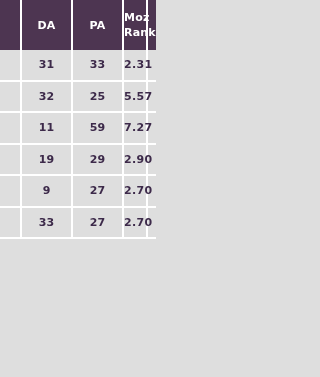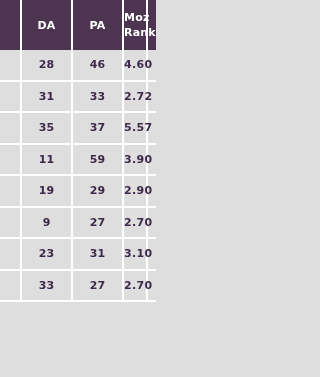--- a/index.html
+++ b/index.html
@@ -99,68 +99,54 @@
       <th>
         <div>Moz</div>
         <div>Rank</div>
       </th>
       <th class="last"></th>
     </tr>
   </thead>
   <tbody id="table-body">
       <tr>
         <td class="spacer-left"></td>
-        <td>28</td>
-        <td>46</td>
-        <td class="moz-cell">4.60</td>
+        <td>31</td>
+        <td>33</td>
+        <td class="moz-cell">2.31</td>
         <td class="spacer-right"></td>
       </tr>
       <tr>
         <td class="spacer-left"></td>
-        <td>31</td>
-        <td>33</td>
-        <td class="moz-cell">2.72</td>
-        <td class="spacer-right"></td>
-      </tr>
-      <tr>
-        <td class="spacer-left"></td>
-        <td>35</td>
-        <td>37</td>
+        <td>32</td>
+        <td>25</td>
         <td class="moz-cell">5.57</td>
         <td class="spacer-right"></td>
       </tr>
       <tr>
         <td class="spacer-left"></td>
         <td>11</td>
         <td>59</td>
-        <td class="moz-cell">3.90</td>
+        <td class="moz-cell">7.27</td>
         <td class="spacer-right"></td>
       </tr>
       <tr>
         <td class="spacer-left"></td>
         <td>19</td>
         <td>29</td>
         <td class="moz-cell">2.90</td>
         <td class="spacer-right"></td>
       </tr>
       <tr>
         <td class="spacer-left"></td>
         <td>9</td>
         <td>27</td>
         <td class="moz-cell">2.70</td>
         <td class="spacer-right"></td>
       </tr>
       <tr>
         <td class="spacer-left"></td>
-        <td>23</td>
-        <td>31</td>
-        <td class="moz-cell">3.10</td>
-        <td class="spacer-right"></td>
-      </tr>
-      <tr>
-        <td class="spacer-left"></td>
         <td>33</td>
         <td>27</td>
         <td class="moz-cell">2.70</td>
         <td class="spacer-right"></td>
       </tr>
     </tbody>
 </table>
 
 </body></html>

